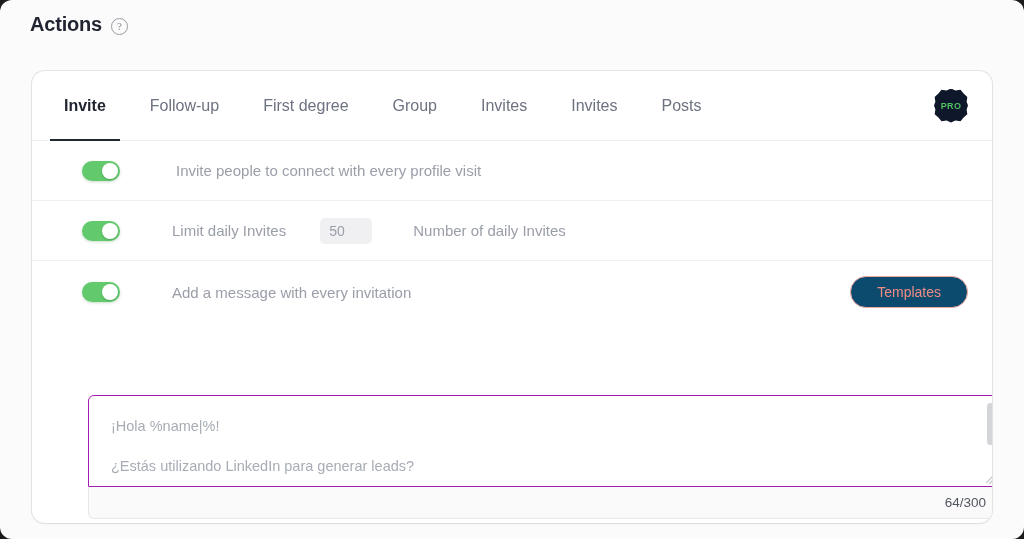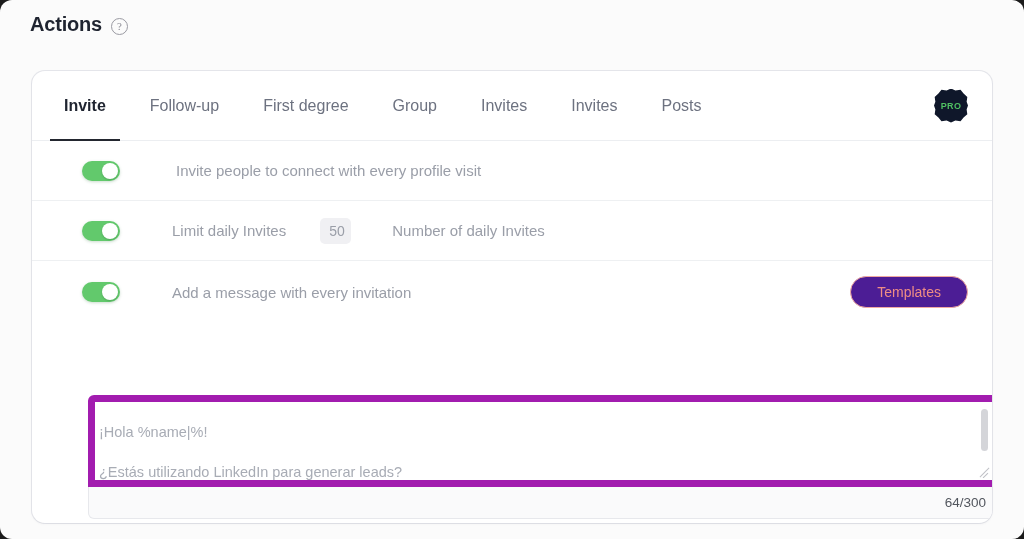--- a/index.html
+++ b/index.html
@@ -133,21 +133,21 @@
   .toggle .knob {
     position: absolute;
     right: 2px; top: 2px;
     width: 16px; height: 16px;
     border-radius: 50%;
     background: #ffffff;
     box-shadow: 0 1px 2px rgba(0,0,0,.16);
   }
 
   .num-input {
-    width: 31px; height: 26px;
+    width: 52px; height: 26px;
     background: #f0f0f3;
     border: none;
     border-radius: 5px;
     margin-left: 14px;
     font-size: 14px;
     color: #9a9ea8;
     font-family: "Liberation Sans", sans-serif;
     text-align: left;
     padding-left: 9px;
   }
@@ -161,42 +161,42 @@
   
   #msg-row { border-bottom: none; height: 62px; }
   #templates-btn {
     position: absolute;
     right: 24px; top: 50%;
     transform: translateY(-50%);
     height: 32px;
     padding: 0 26px;
     border: 1px solid #f0a9a2;
     border-radius: 17px;
-    background: #4c1d95;
+    background: #0c4a6e;
     color: #ef8d84;
     font-size: 14px;
     font-family: "Liberation Sans", sans-serif;
     cursor: pointer;
     display: flex; align-items: center;
   }
 
   
   #msg-block {
     position: absolute;
     left: 56px; top: 324px;
     width: 912px;
   }
   #msg-area {
     position: relative;
     width: 100%;
     height: 92px;
-    border: 7px solid #a21caf;
+    border: 1px solid #a21caf;
     border-radius: 6px 6px 0 0;
     background: #ffffff;
-    padding: 20px 26px 0 4px;
+    padding: 20px 26px 0 22px;
     overflow: hidden;
   }
   .msg-line {
     font-size: 14.5px;
     color: #a8acb5;
     line-height: 20px;
     margin-bottom: 20px;
     white-space: pre;
   }
   #msg-scroll-track {

